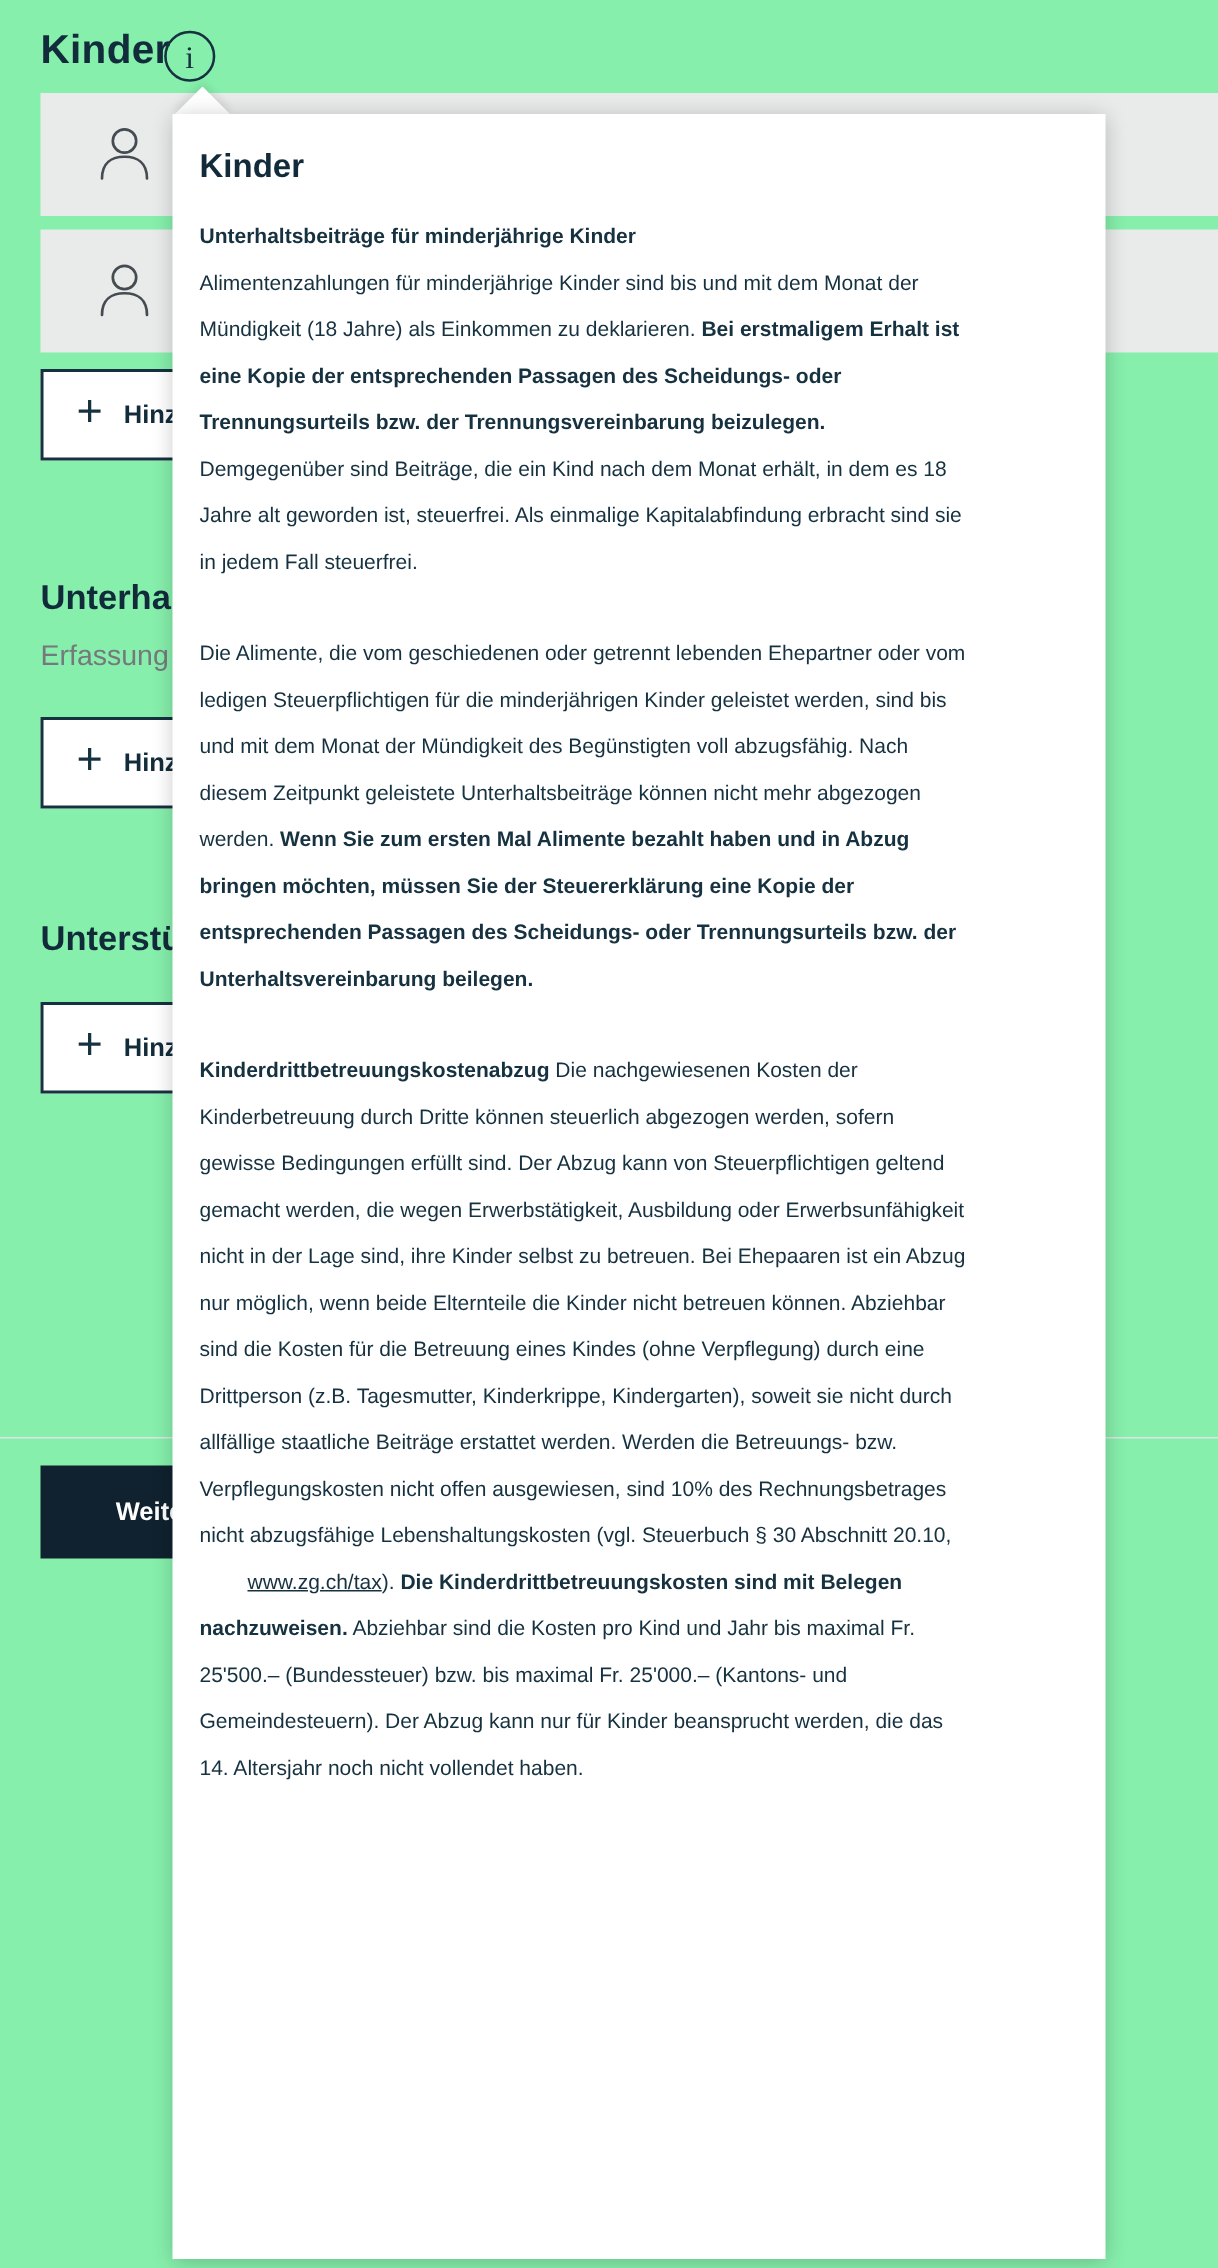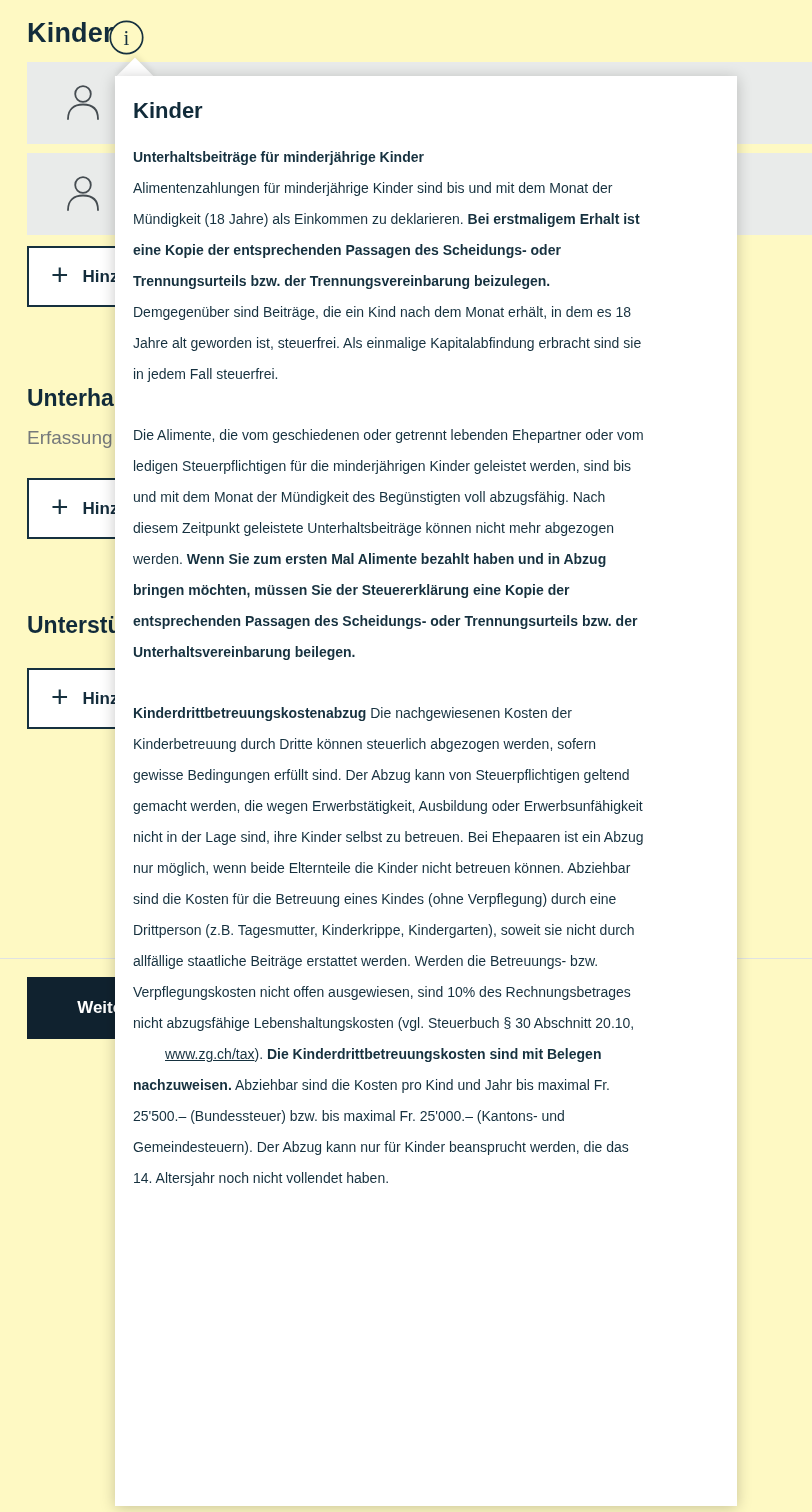--- a/index.html
+++ b/index.html
@@ -1,19 +1,19 @@
 <!DOCTYPE html>
 <html><head>
 <meta charset="utf-8">
 <style>
   * { margin:0; padding:0; box-sizing:border-box; }
   html,body { background:#ffffff; }
   #screen {
     position:relative; width:812px; height:1512px; overflow:hidden;
-    background:#fef9c3; font-family:"Liberation Sans", sans-serif;
+    background:#86efac; font-family:"Liberation Sans", sans-serif;
     color:#132c3b;
   }
   
   .page-heading {
     position:absolute; left:27px; top:18px;
     font-size:27px; font-weight:bold; color:#132c3b; letter-spacing:.2px;
   }
   .info-btn {
     position:absolute; left:108px; top:19px; width:37px; height:37px;
     background:transparent; border:none; cursor:pointer; padding:0;

